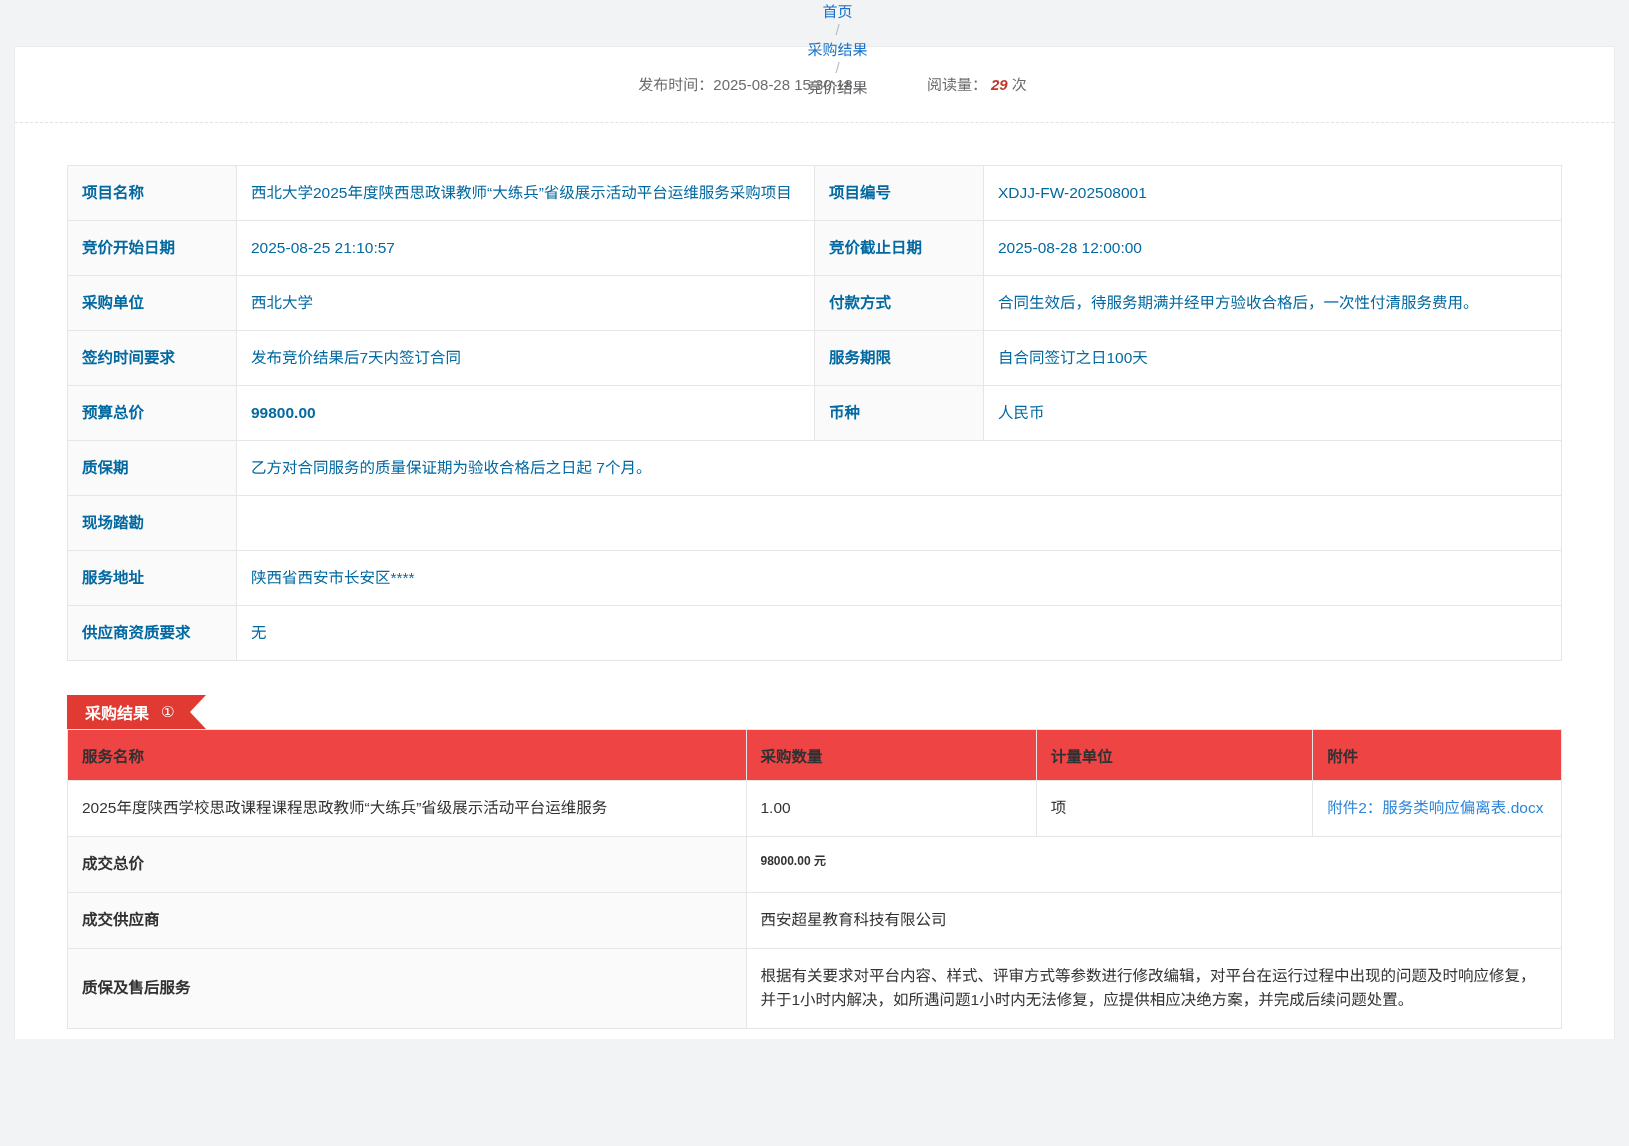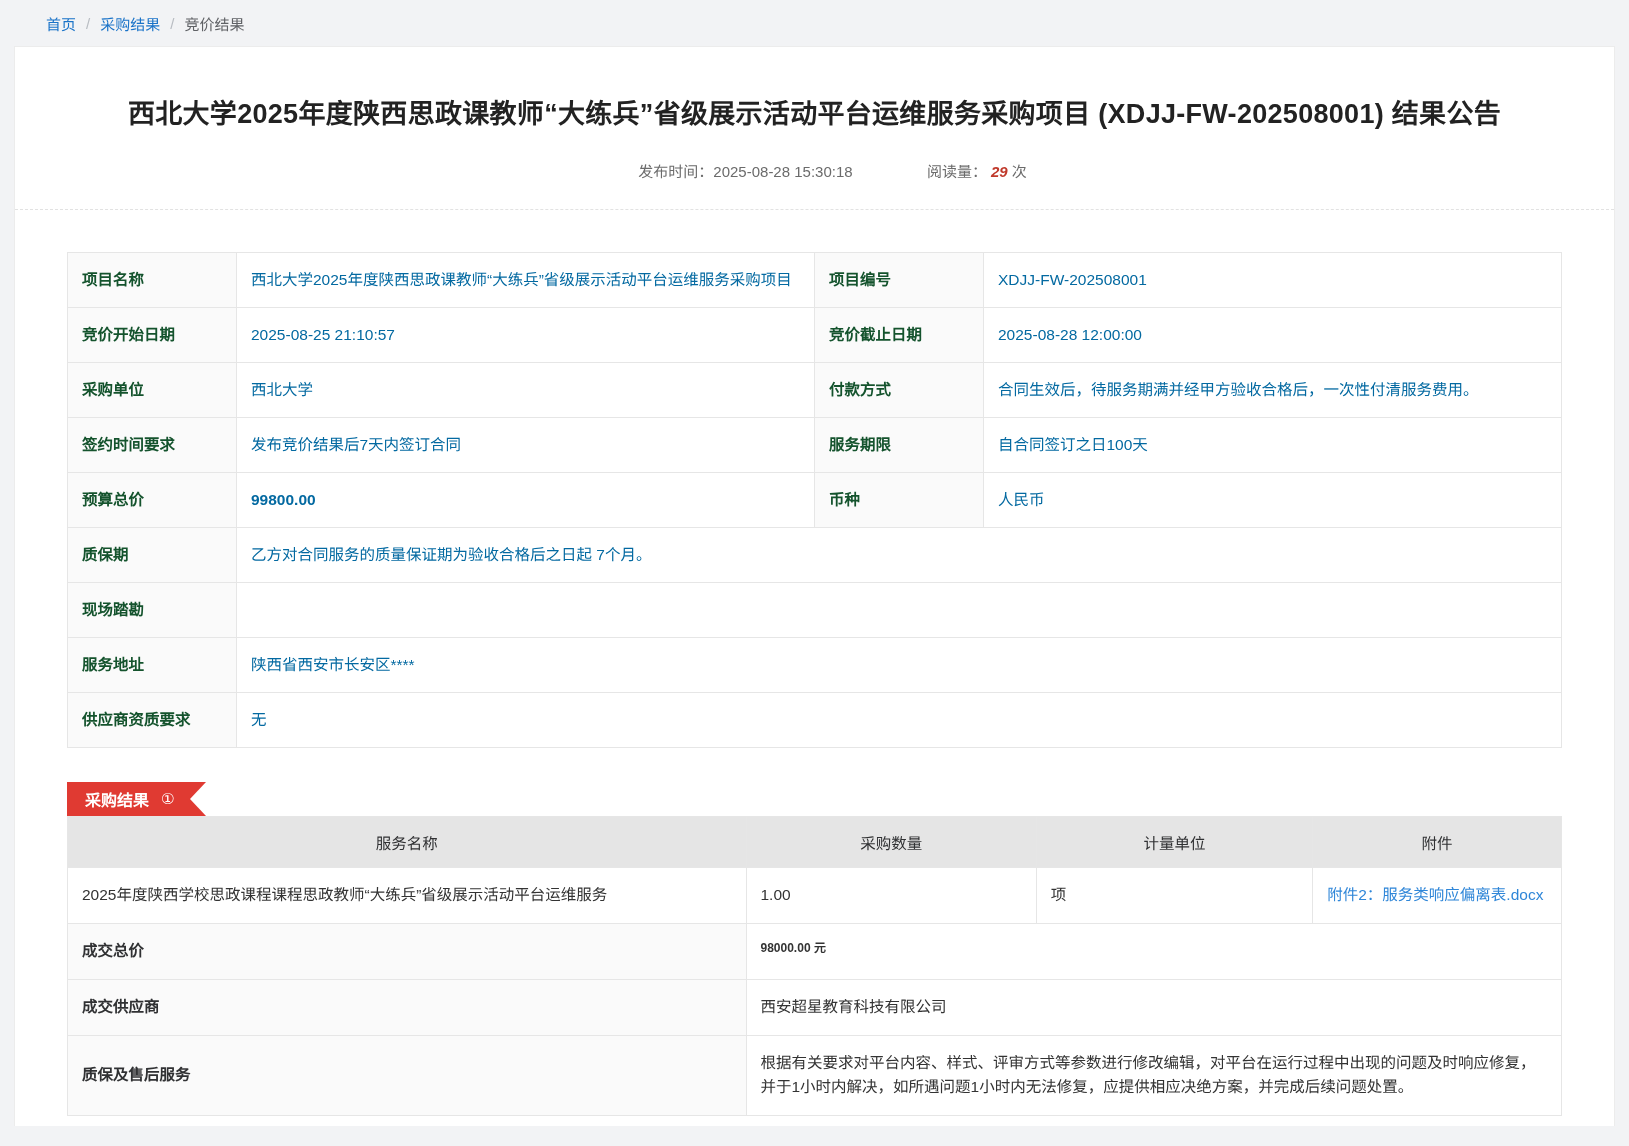--- a/index.html
+++ b/index.html
@@ -16,20 +16,21 @@
     box-sizing: border-box;
   }
   
   .breadcrumb {
     height: 46px;
     display: flex;
     align-items: center;
     padding-left: 46px;
     font-size: 15px;
     background: #f2f3f5;
+    flex-direction: column;
   }
   .breadcrumb a {
     color: #1a73c8;
     text-decoration: none;
   }
   .breadcrumb .sep {
     color: #b8bcc2;
     margin: 0 10px;
   }
   .breadcrumb .current {
@@ -83,21 +84,21 @@
     border: 1px solid #e6e6e6;
     padding: 15px 14px;
     vertical-align: middle;
     line-height: 1.55;
     color: #0369a1;
   }
   table.info td.k {
     background: #fafafa;
     font-weight: bold;
     width: 140px;
-    color: #14532d;
+    color: #0369a1;
   }
   td.k.wide { width: 160px; }
   .redval { color: #d9271e; font-weight: bold; }
   
   .result-wrap {
     padding: 34px 52px 0 52px;
   }
   .tag-row { position: relative; height: 34px; }
   .tag {
     display: inline-flex;
@@ -124,24 +125,24 @@
     border-bottom: 17px solid #e03a32;
     border-right: 16px solid transparent;
   }
   table.result {
     width: 100%;
     border-collapse: collapse;
     table-layout: fixed;
     font-size: 15.5px;
   }
   table.result th {
-    background: #e5e5e5;
+    background: #ef4444;
     border: 1px solid #e6e6e6;
-    text-align: center;
-    font-weight: normal;
+    text-align: left;
+    font-weight: bold;
     padding: 14px 14px;
     color: #303133;
     font-size: 15.5px;
   }
   table.result td {
     border: 1px solid #e6e6e6;
     padding: 15px 14px;
     vertical-align: top;
     line-height: 1.6;
     color: #333;
@@ -177,21 +178,20 @@
   <div class="breadcrumb">
     <a href="#">首页</a>
     <span class="sep">/</span>
     <a href="#">采购结果</a>
     <span class="sep">/</span>
     <span class="current">竞价结果</span>
   </div>
 
   <div class="card">
 
-    <div class="title">西北大学2025年度陕西思政课教师“大练兵”省级展示活动平台运维服务采购项目 (XDJJ-FW-202508001) 结果公告</div>
 
     <div class="meta">
       <span class="label">发布时间：</span><span class="value">2025-08-28 15:30:18</span>
       <span class="gap"></span>
       <span class="label">阅读量：</span><span class="count">29</span><span class="value">次</span>
     </div>
 
     <div class="info-wrap">
       <table class="info">
         <tbody>

